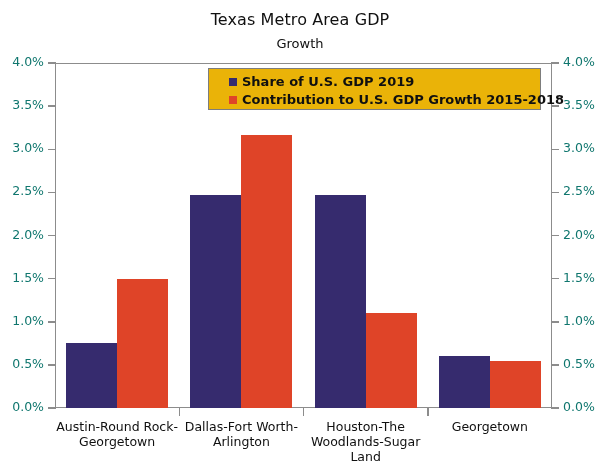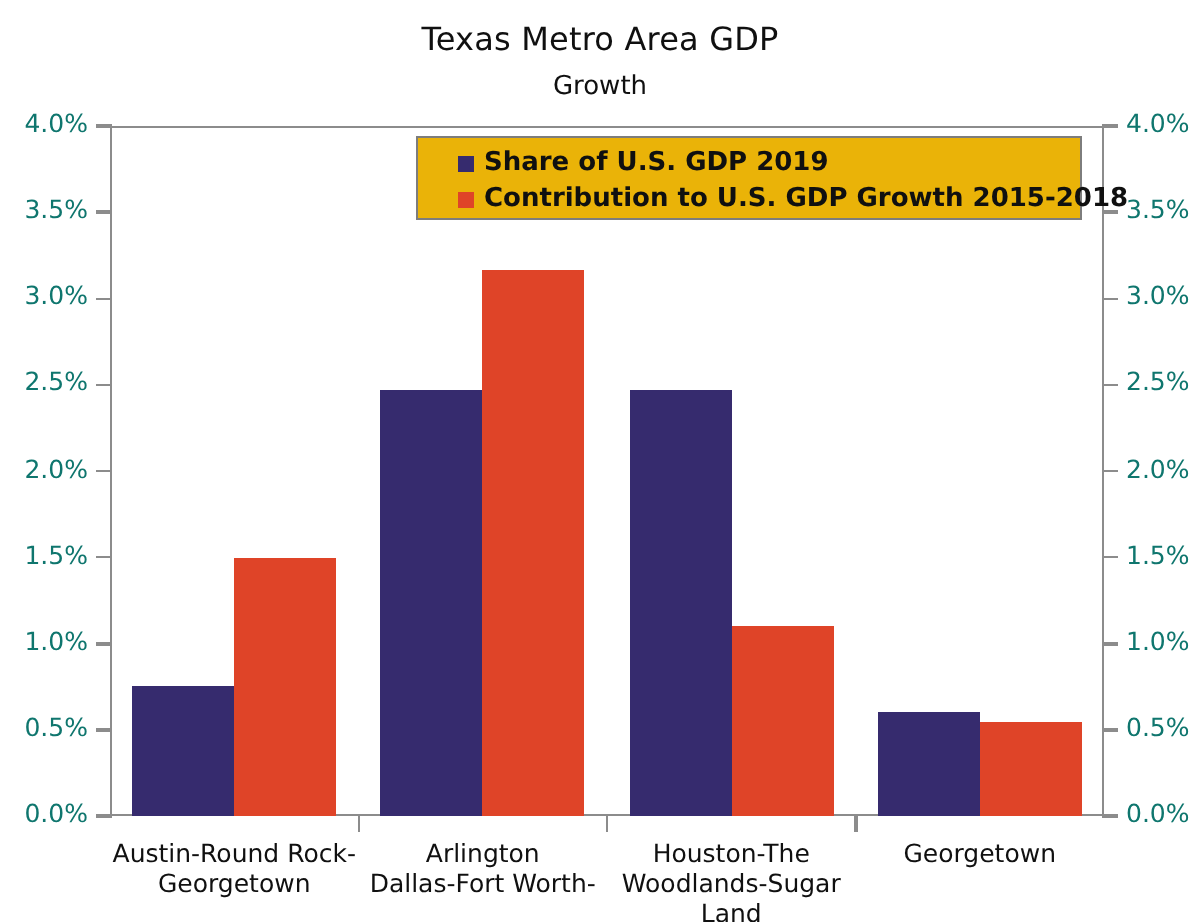--- a/index.html
+++ b/index.html
@@ -194,22 +194,22 @@
       <div class="bar bar-red" title="Contribution to U.S. GDP Growth 2015-2019 — San Antonio-New Braunfels: 0.55%" style="left: 489.875px; width: 51px; top: 360.562px; height: 47.4375px; background: rgb(223, 68, 40);"></div>
     </div>
   <div id="xaxis-layer">
       <div class="xtick" style="left: 178.5px;"></div>
       <div class="xcat" style="left: 55px; width: 124.25px;">
         <div>Austin-Round Rock-</div>
         <div>Georgetown</div>
       </div>
       <div class="xtick" style="left: 302.75px;"></div>
       <div class="xcat" style="left: 179.25px; width: 124.25px;">
+        <div>Dallas-Fort Worth-</div>
         <div>Arlington</div>
-        <div>Dallas-Fort Worth-</div>
       </div>
       <div class="xtick" style="left: 427px;"></div>
       <div class="xcat" style="left: 303.5px; width: 124.25px;">
         <div>Houston-The</div>
         <div>Woodlands-Sugar</div>
         <div>Land</div>
       </div>
       <div class="xcat" style="left: 427.75px; width: 124.25px;">
         <div>Georgetown</div>
       </div>

